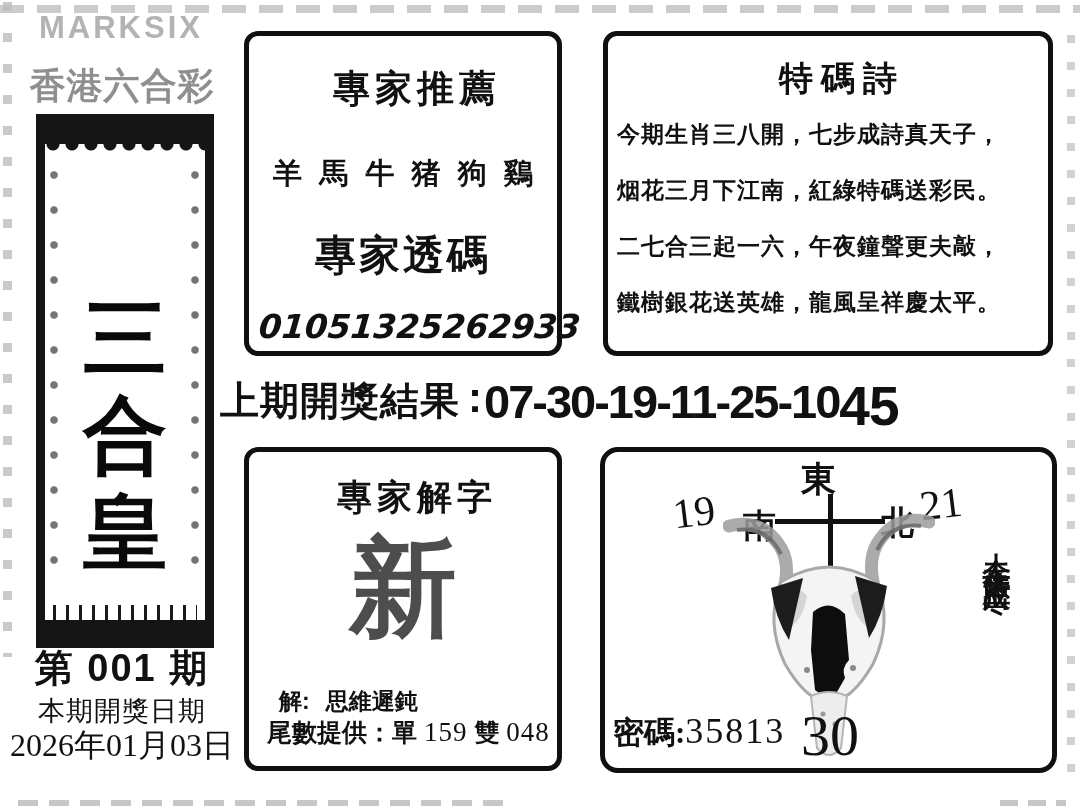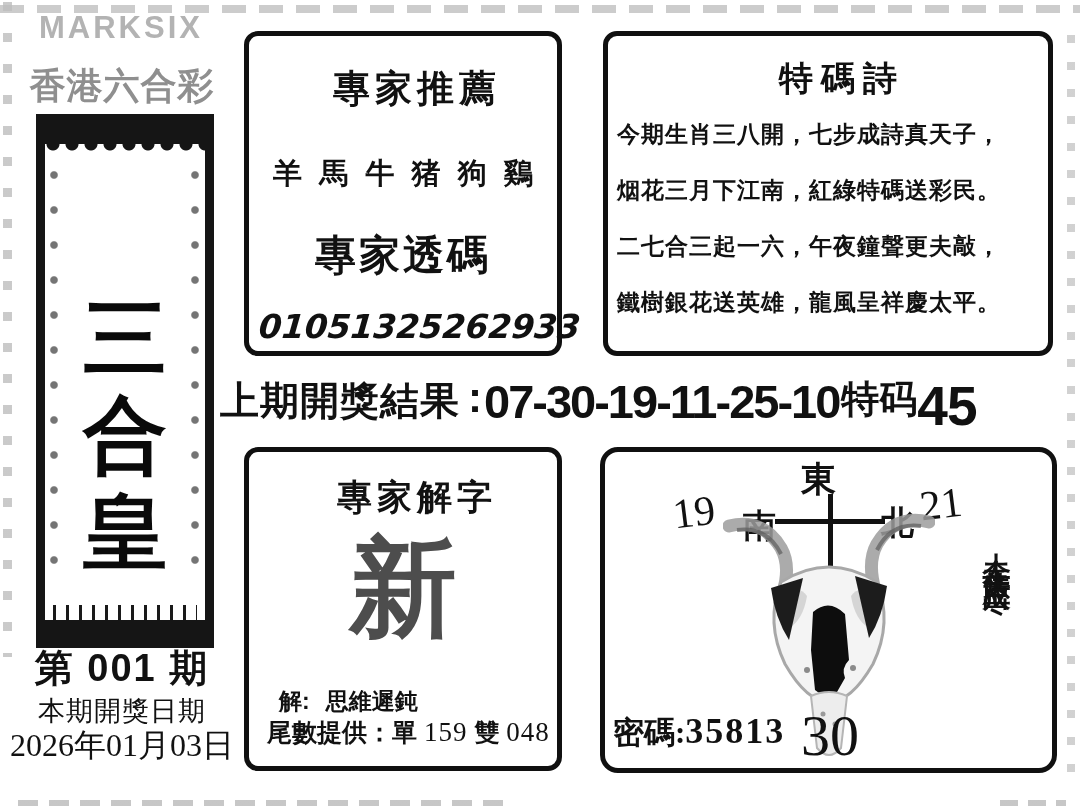--- a/index.html
+++ b/index.html
@@ -95,21 +95,21 @@
   .cps-north{left:276px;top:49px;font-size:33px;}
   .cps-west{left:201px;top:110px;font-size:33px;}
   .cross-v{position:absolute;left:223px;top:42px;width:5px;height:72px;background:#111;}
   .cross-h{position:absolute;left:170px;top:67px;width:110px;height:5px;background:#111;}
   .cps-num{position:absolute;font-family:"Liberation Serif",serif;font-weight:400;font-size:42px;}
   .cps-num.left{left:68px;top:36px;transform:rotate(-7deg);}
   .cps-num.right{left:315px;top:28px;transform:rotate(-7deg);}
   .skull{position:absolute;left:118px;top:48px;width:212px;height:264px;}
   .password-line{position:absolute;left:8px;top:258px;white-space:nowrap;}
   .password-line .lbl{font-family:"Liberation Serif",serif;font-weight:800;font-size:31px;}
-  .password-line .val{font-family:"Liberation Serif",serif;font-size:36px;letter-spacing:2px;font-weight:bold;}
+  .password-line .val{font-family:"Liberation Serif",serif;font-size:36px;letter-spacing:2px;}
   .bottom-number{position:absolute;left:196px;top:250px;
     font-family:"Liberation Serif",serif;font-size:58px;}
   .side-note{position:absolute;left:372px;top:78px;height:210px;
     writing-mode:vertical-rl;text-orientation:upright;
     font-family:"Liberation Serif",serif;font-weight:700;font-size:28px;letter-spacing:6px;}
 </style>
 </head>
 <body>
 
 <div class="abs edge-top"></div>
@@ -167,21 +167,20 @@
       <div class="poem-line">烟花三月下江南，紅綠特碼送彩民。</div>
       <div class="poem-line">二七合三起一六，午夜鐘聲更夫敲，</div>
       <div class="poem-line">鐵樹銀花送英雄，龍風呈祥慶太平。</div>
     </div>
 </div>
 
 <div class="abs result-strip">
   <span class="result-label">上期開獎結果</span>
   <span class="result-sep">:</span>
   <span class="result-numbers">07-30-19-11-25-10</span>
-  <span class="result-special-label">特码</span>
   <span class="result-special-number">45</span>
 </div>
 
 <div class="panel p-word">
   <div class="p-title word-title">專家解字</div>
   <div class="word-char">新</div>
   <div class="explain-line">
     <span class="lbl">解:</span><span>思維遲鈍</span>
   </div>
   <div class="tails-line">

